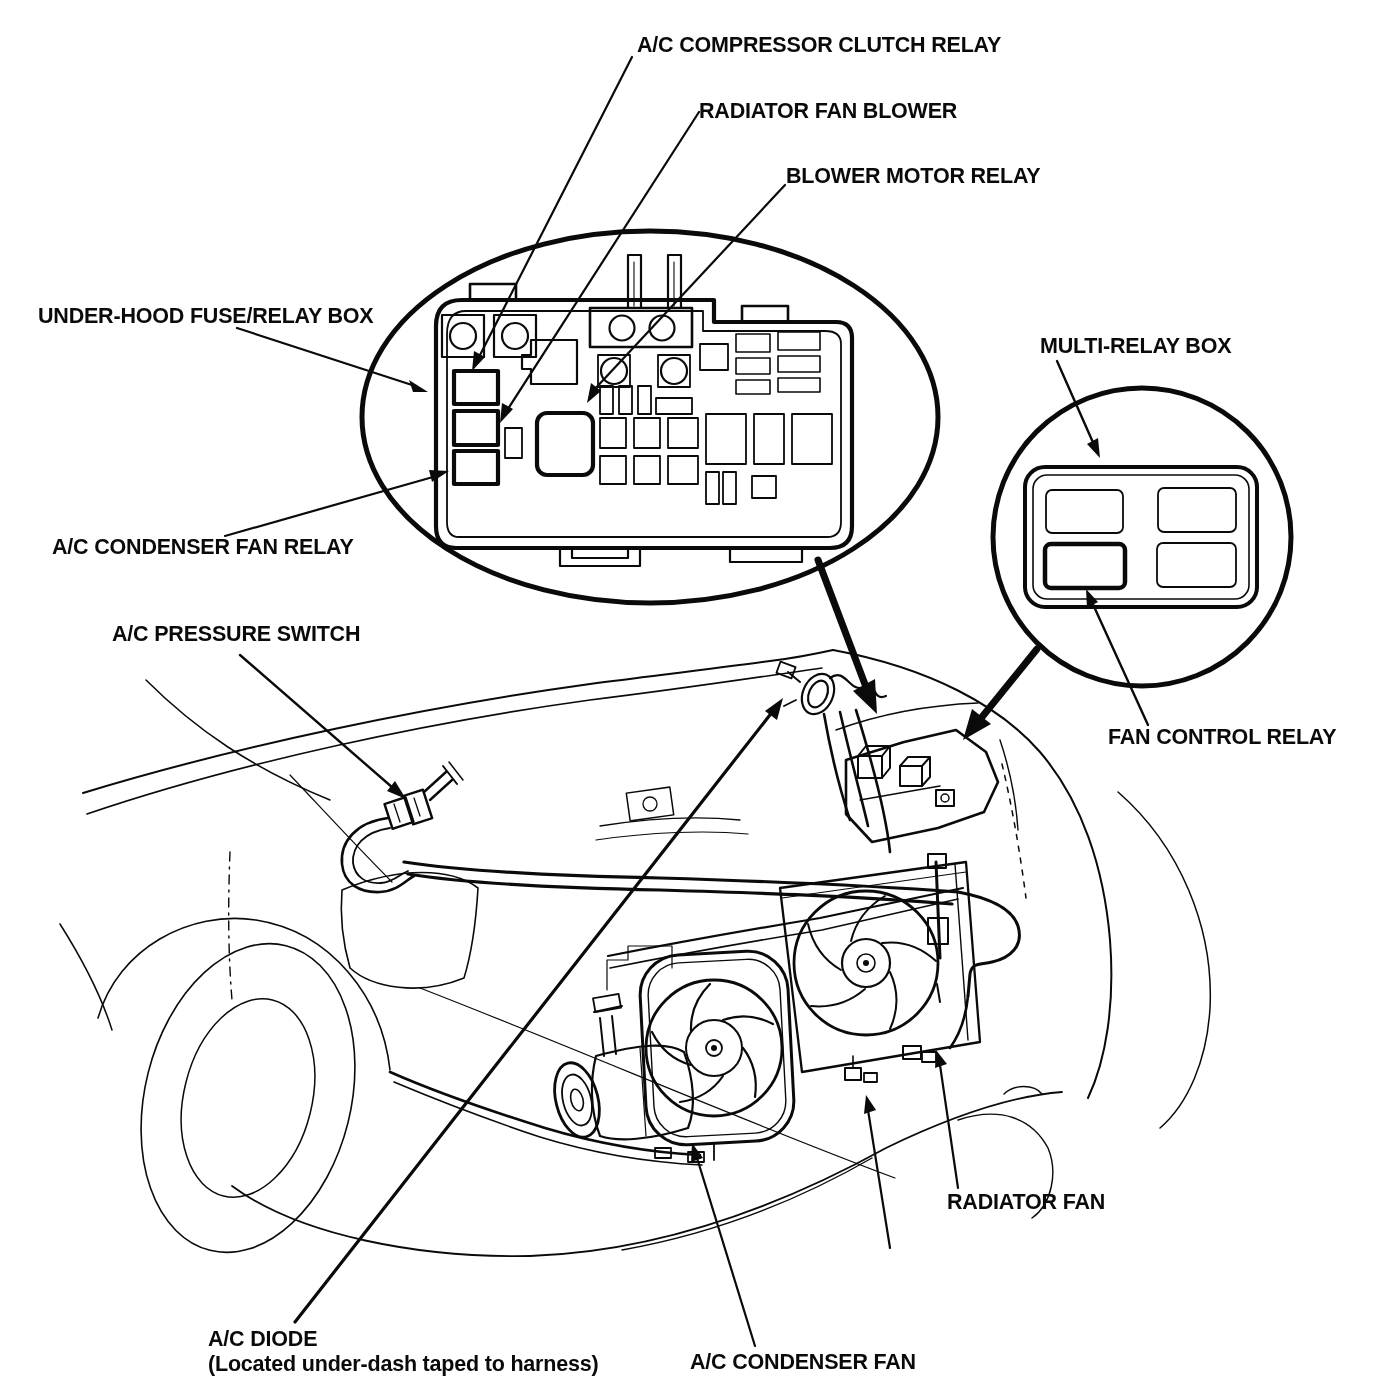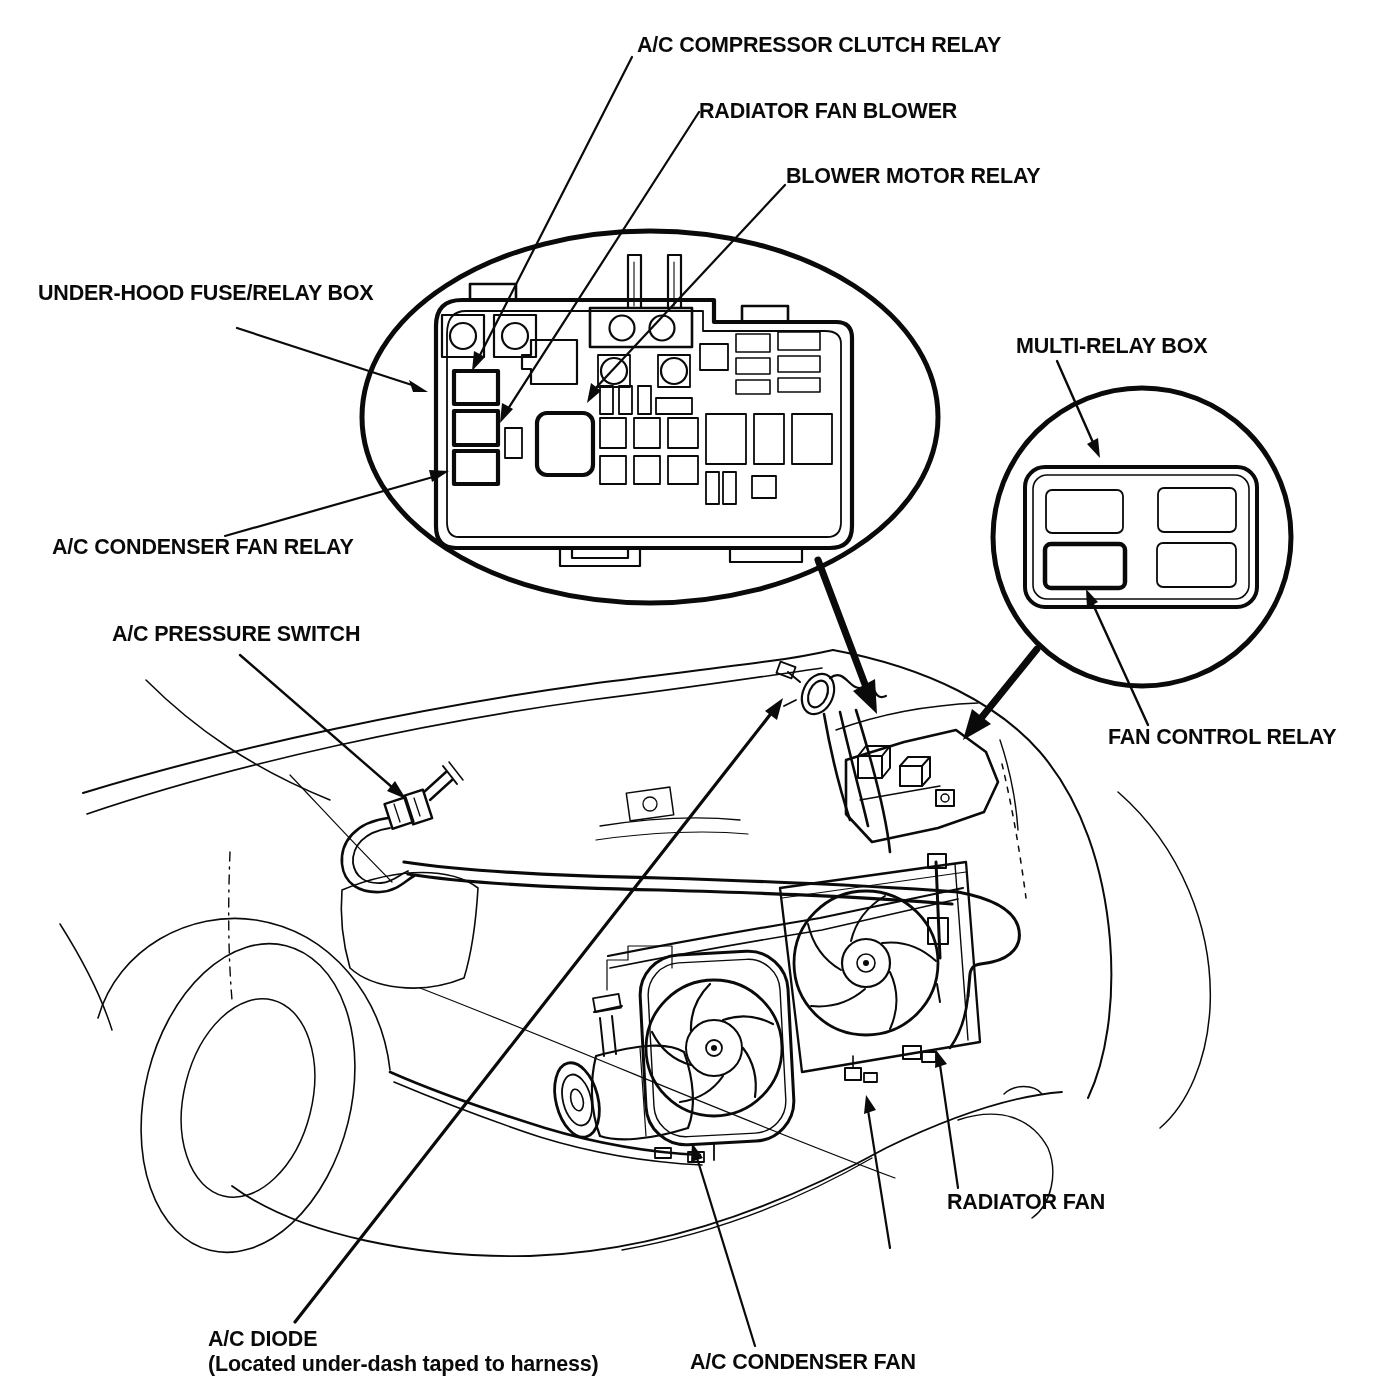--- a/index.html
+++ b/index.html
@@ -256,22 +256,22 @@
     <polygon points="866,1095 876,1110 864,1114" stroke="none"></polygon>
 
     <path d="M295,1322 L773,711" stroke-width="3.2" fill="none"></path>
     <polygon points="783,698 777,720 765,711" stroke="none"></polygon>
   </g>
 </svg>
 
   <div class="lbl" style="left:637px;top:33px">A/C COMPRESSOR CLUTCH RELAY</div>
   <div class="lbl" style="left:699px;top:99px">RADIATOR FAN BLOWER</div>
   <div class="lbl" style="left:786px;top:164px">BLOWER MOTOR RELAY</div>
-  <div class="lbl" style="left:38px;top:281px">UNDER-HOOD FUSE/RELAY BOX</div>
-  <div class="lbl" style="left:1016px;top:334px">MULTI-RELAY BOX</div>
+  <div class="lbl" style="left:38px;top:304px">UNDER-HOOD FUSE/RELAY BOX</div>
+  <div class="lbl" style="left:1040px;top:334px">MULTI-RELAY BOX</div>
   <div class="lbl" style="left:52px;top:535px">A/C CONDENSER FAN RELAY</div>
   <div class="lbl" style="left:112px;top:622px">A/C PRESSURE SWITCH</div>
   <div class="lbl" style="left:1108px;top:725px">FAN CONTROL RELAY</div>
   <div class="lbl" style="left:947px;top:1190px">RADIATOR FAN</div>
   <div class="lbl" style="left:208px;top:1327px">A/C DIODE</div>
   <div class="lbl" style="left:208px;top:1352px">(Located under-dash taped to harness)</div>
   <div class="lbl" style="left:690px;top:1350px">A/C CONDENSER FAN</div>
 </div>
 
 </body></html>

